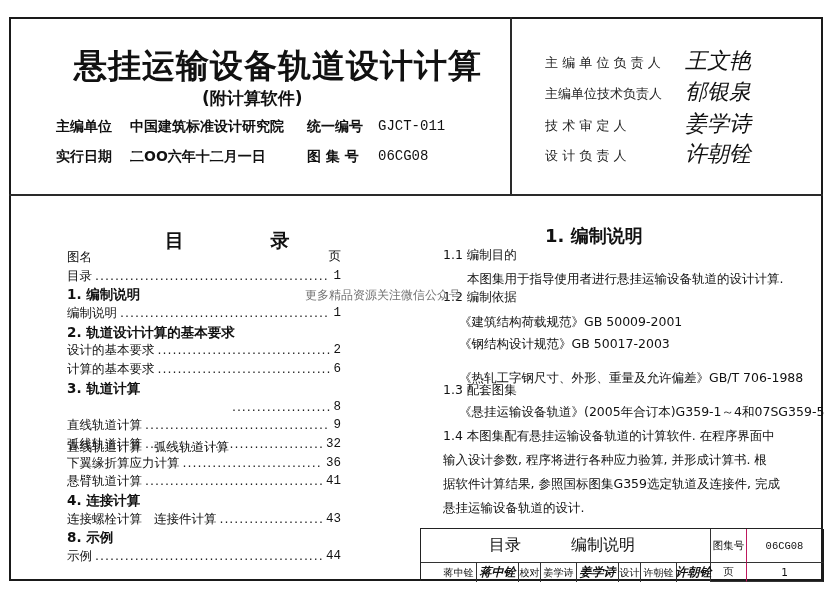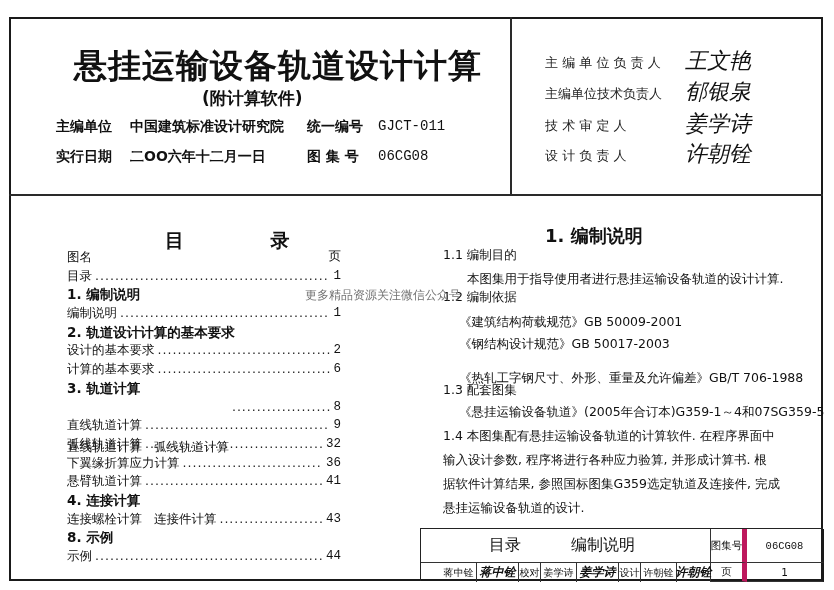--- a/index.html
+++ b/index.html
@@ -37,21 +37,21 @@
   .sec-title { position: absolute; left: 545px; top: 224px; font-size: 18px; font-weight: bold; white-space: nowrap; }
   .body-line { position: absolute; font-size: 12.5px; white-space: nowrap; color: #111; }
   .body-line.b { font-weight: normal; }
 
   .watermark { position: absolute; left: 305px; top: 287px; font-size: 12px; color: #737373; white-space: nowrap; font-family: "DejaVu Serif", serif; }
 
   
   .tb { position: absolute; left: 420px; top: 528px; width: 403px; height: 53px; border-top: 1.5px solid #222; border-left: 1.5px solid #222; }
   .tb-title { position: absolute; left: 0; top: 0; width: 290px; height: 34px; border-right: 1px solid #333; border-bottom: 1px solid #333; font-size: 16px; display: flex; align-items: center; }
   .tb-title span { position: absolute; white-space: nowrap; }
-  .tb-cell { position: absolute; font-size: 10.5px; display: flex; align-items: center; justify-content: center; border-right: 5px solid #be185d; border-bottom: 1px solid #333; white-space: nowrap; }
+  .tb-cell { position: absolute; font-size: 10.5px; display: flex; align-items: center; justify-content: center; border-right: 1px solid #be185d; border-bottom: 1px solid #333; white-space: nowrap; }
   .tb-row2 { position: absolute; left: 0; top: 34px; height: 19px; width: 290px; display: flex; font-size: 10px; }
   .tb-row2 > div { border-right: 1px solid #333; display: flex; align-items: center; justify-content: center; white-space: nowrap; height: 19px; }
   .tb-row2 .sig { font-family: "DejaVu Serif", serif; font-style: italic; font-size: 12px; font-weight: bold; }
 </style>
 </head>
 <body>
 
 <div class="frame"></div>
 <div class="hdr-line"></div>
 <div class="hdr-vline"></div>

